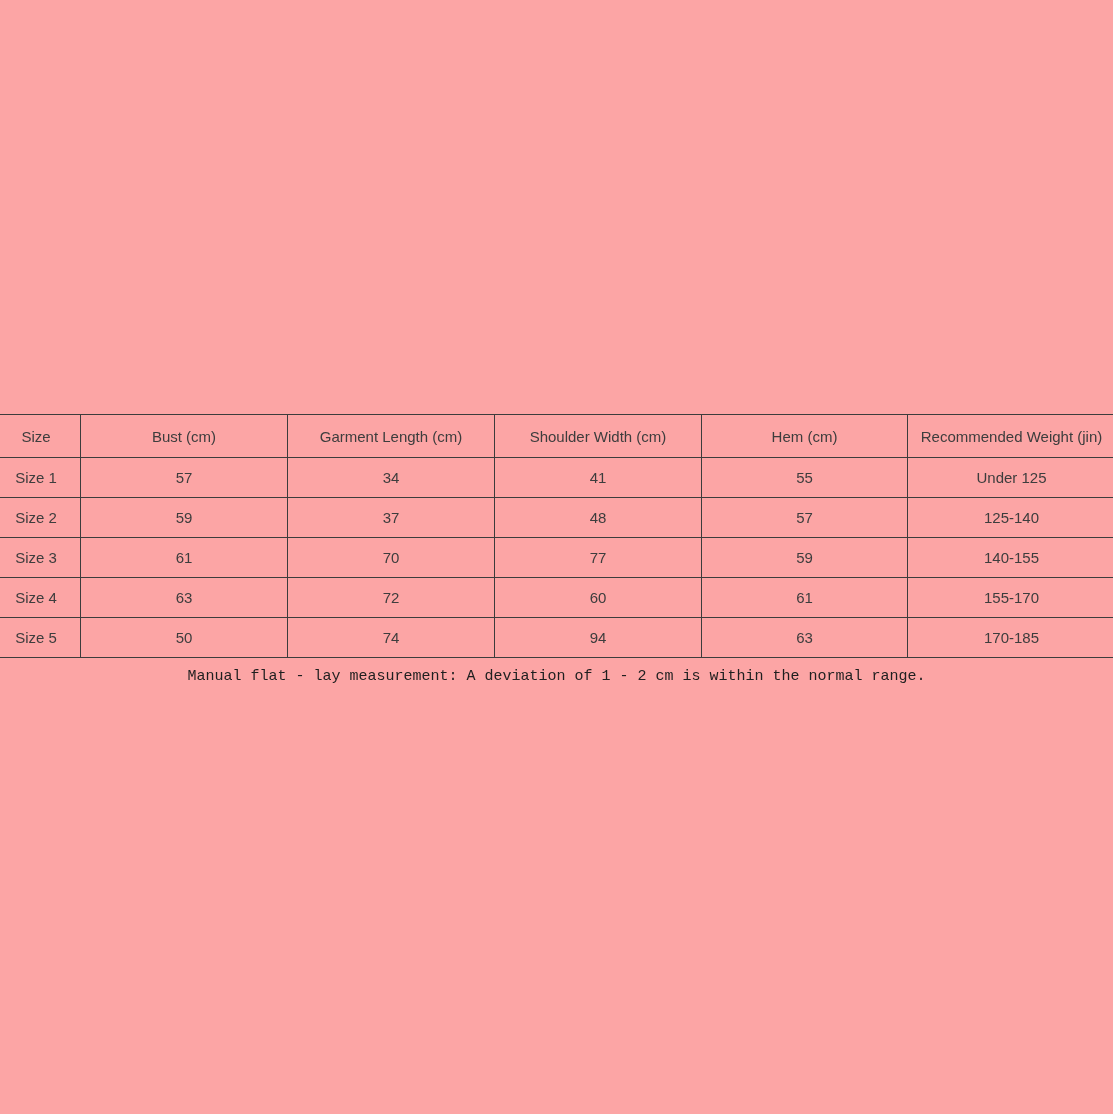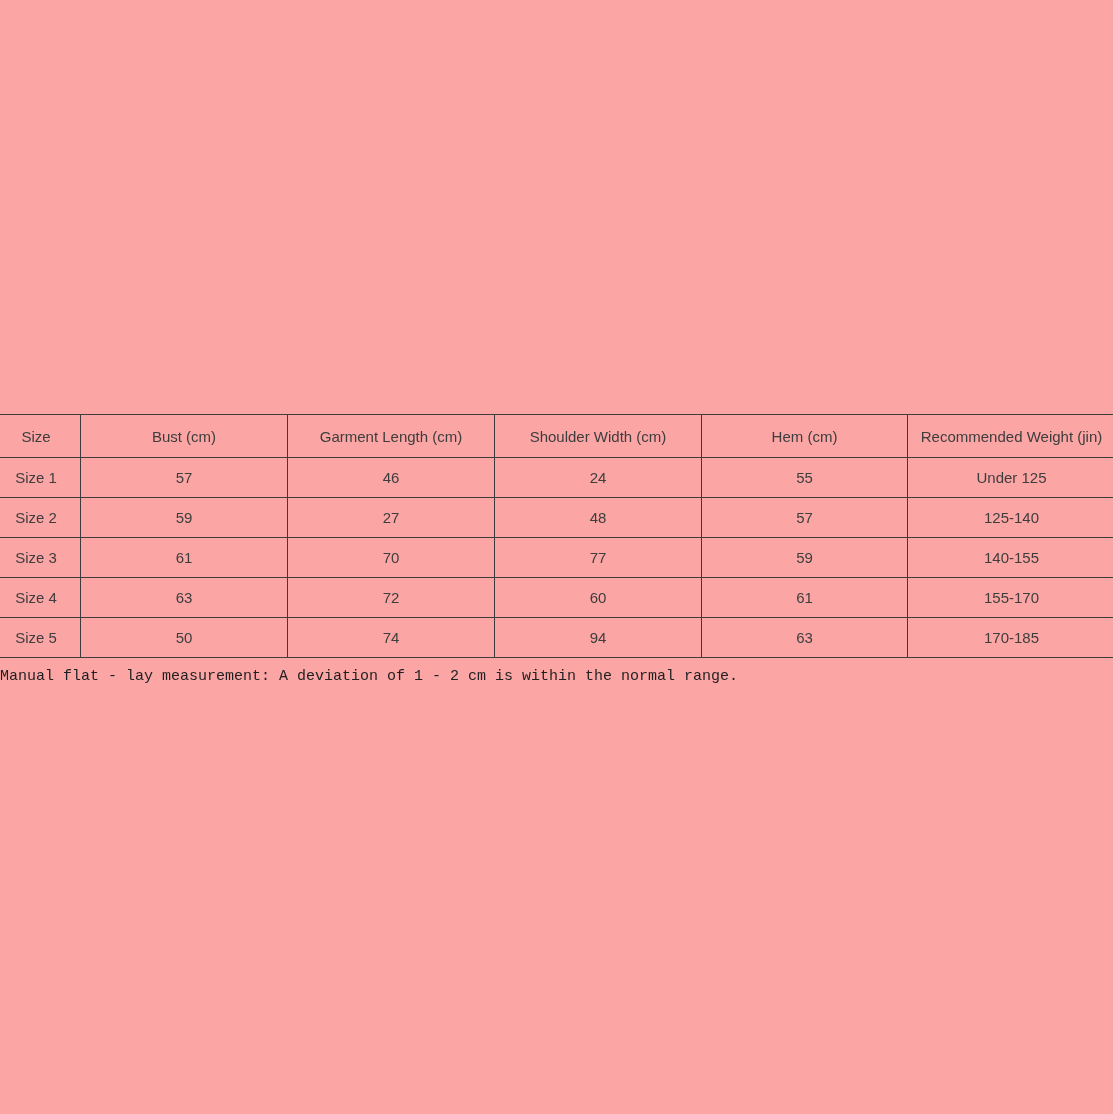--- a/index.html
+++ b/index.html
@@ -41,20 +41,21 @@
     white-space: nowrap;
     overflow: hidden;
   }
   table.size-chart th { height: 42px; }
   table.size-chart td { height: 39px; }
   .note {
     position: absolute;
     top: 668px;
     left: 0;
     width: 1113px;
+    text-align: center;
     font-family: "Liberation Mono", "DejaVu Sans Mono", monospace;
     font-size: 15px;
     color: #1f1f1f;
     letter-spacing: 0;
   }
 </style>
 </head>
 <body>
 
 <div class="sheet">
@@ -75,29 +76,29 @@
         <th>Garment Length (cm)</th>
         <th>Shoulder Width (cm)</th>
         <th>Hem (cm)</th>
         <th>Recommended Weight (jin)</th>
       </tr>
     </thead>
     <tbody>
       <tr>
         <td>Size 1</td>
         <td>57</td>
-        <td>46</td>
-        <td>24</td>
+        <td>34</td>
+        <td>41</td>
         <td>55</td>
         <td>Under 125</td>
       </tr>
       <tr>
         <td>Size 2</td>
         <td>59</td>
-        <td>27</td>
+        <td>37</td>
         <td>48</td>
         <td>57</td>
         <td>125-140</td>
       </tr>
       <tr>
         <td>Size 3</td>
         <td>61</td>
         <td>70</td>
         <td>77</td>
         <td>59</td>

